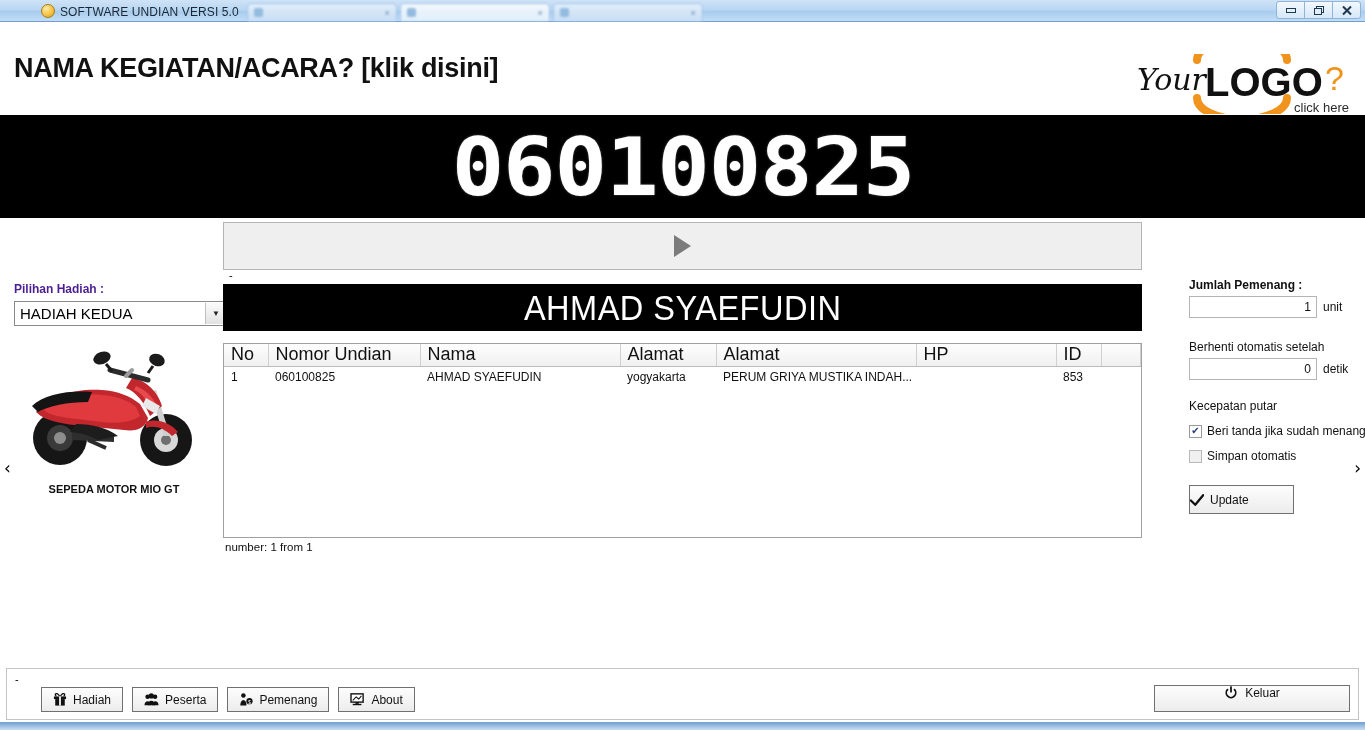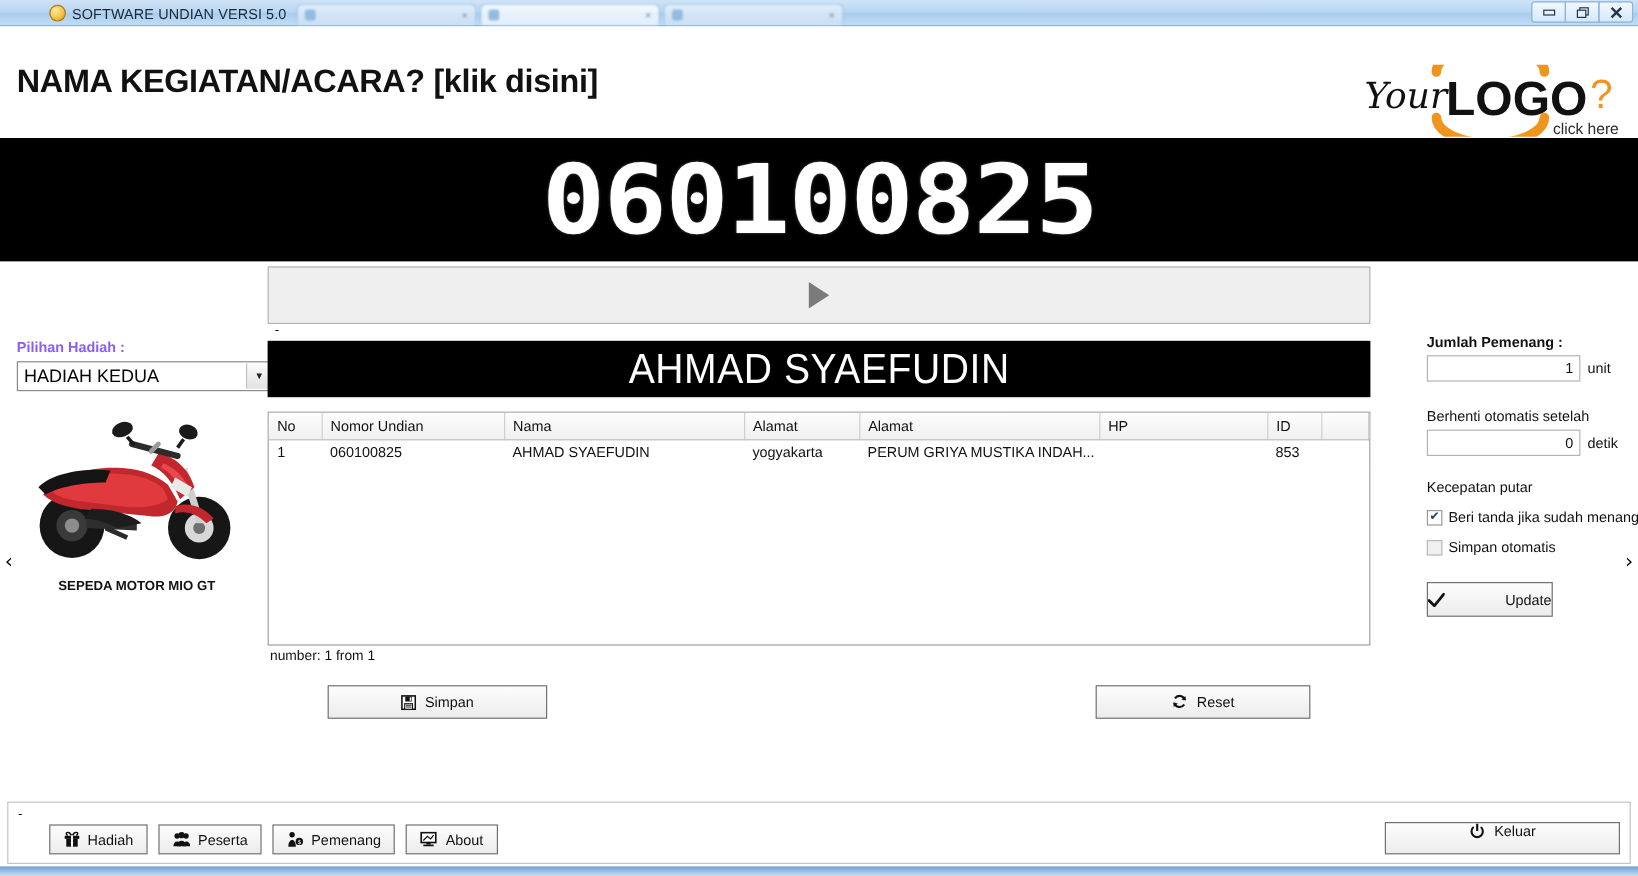--- a/index.html
+++ b/index.html
@@ -83,21 +83,21 @@
 
   .navarrow{
     position:absolute; top:240px; font-size:17px; color:#000; cursor:pointer;
     font-family:"DejaVu Sans",sans-serif;
   }
   .nav-left{ left:4px; }
   .nav-right{ right:4px; }
 
   
   .leftcol{ position:absolute; left:14px; top:64px; width:200px; }
-  .lbl-bold{ font-size:12px; font-weight:bold; color:#8b5cf6; }
+  .lbl-bold{ font-size:12px; font-weight:bold; color:#4c1d95; }
   .combo{
     margin-top:5px; width:214px; height:25px; border:1px solid #8a8a8a;
     background:#fff; display:flex; align-items:center; position:relative;
     font-size:15px; padding-left:5px; color:#000;
   }
   .combo .arrowbox{
     position:absolute; right:1px; top:1px; bottom:1px; width:21px;
     background:linear-gradient(to bottom,#fbfbfb,#e2e2e2);
     border-left:1px solid #c0c0c0;
     display:flex;align-items:center;justify-content:center;
@@ -127,21 +127,21 @@
     color:#fff; font-size:35px; letter-spacing:.5px;
     font-family:"Liberation Sans Narrow","Liberation Sans",sans-serif;
     transform:scaleX(.93);
   }
   .grid{
     margin-top:12px; border:1px solid #a0a0a0; background:#fff; height:195px;
     display:flex; flex-direction:column;
   }
   table.dg{ width:100%; border-collapse:collapse; table-layout:fixed; }
   table.dg th{
-    font-weight:normal; font-size:12px; text-align:left; color:#111;
+    font-weight:normal; font-size:18px; text-align:left; color:#111;
     background:linear-gradient(to bottom,#fdfdfd,#f0f0f0);
     border-right:1px solid #d0d0d0; border-bottom:1px solid #bcbcbc;
     height:22px; padding:0 0 0 7px;
   }
   table.dg td{
     font-size:12px; color:#111; height:22px; padding:0 0 0 7px;
     border-bottom:1px solid #fff; white-space:nowrap; overflow:hidden;
   }
   .gridstatus{ font-size:11.5px; color:#111; margin-top:3px; padding-left:2px; }
 
@@ -171,21 +171,21 @@
     display:flex;align-items:center;justify-content:center;flex:none;
   }
   .chk.checked:after{
     content:"\2714"; font-size:10px; color:#1f3d7a; line-height:10px;
   }
   .chk.unchecked{ background:#f0f0f0; border-color:#b9b9b9; }
   .chktxt{ font-size:12px; color:#111; }
   .btn-update{
     margin-top:22px; width:105px; height:29px;
     border:1px solid #707070; background:linear-gradient(to bottom,#fdfdfd,#ececec);
-    display:flex;align-items:center;justify-content:space-between;gap:6px;
+    display:flex;align-items:center;justify-content:flex-start;gap:6px;
     font-size:12px;color:#111;cursor:pointer;
   }
 
   
   .footer{
     position:absolute; left:6px; right:6px; top:668px; height:52px;
     border:1px solid #c4c4c4; background:#fff;
   }
   .footer .fminus{ position:absolute; left:8px; top:4px; font-size:11px; }
   .fbtns{ position:absolute; left:34px; top:18px; display:flex; gap:9px; }
@@ -370,45 +370,20 @@
             <td>PERUM GRIYA MUSTIKA INDAH...</td>
             <td></td>
             <td>853</td>
             <td></td>
           </tr>
         </tbody>
       </table>
     </div>
     <div class="gridstatus">number: 1 from 1</div>
 
-    <div class="btnrow">
-      <div class="winbtn btn-simpan">
-        <span class="ico">
-          <svg width="13" height="13" viewBox="0 0 14 14">
-            <rect x="1" y="1" width="12" height="12" fill="#fff" stroke="#111" stroke-width="1.4"></rect>
-            <rect x="4" y="1.5" width="6" height="4.5" fill="#111"></rect>
-            <rect x="8" y="2.3" width="1.5" height="3" fill="#fff"></rect>
-            <rect x="3.5" y="8" width="7" height="5" fill="#fff" stroke="#111" stroke-width="1"></rect>
-            <path d="M4.6 9.4h5M4.6 11h5" stroke="#111" stroke-width=".8"></path>
-          </svg>
-        </span>
-        <span>Simpan</span>
-      </div>
-      <div class="winbtn btn-reset">
-        <span class="ico">
-          <svg width="14" height="14" viewBox="0 0 16 16">
-            <path d="M13 6A5.2 5.2 0 0 0 3.6 4.6" stroke="#111" stroke-width="2" fill="none"></path>
-            <path d="M3 9a5.2 5.2 0 0 0 9.4 1.4" stroke="#111" stroke-width="2" fill="none"></path>
-            <path d="M13.6 2.2 L13.9 6.6 L9.7 5.6 Z" fill="#111"></path>
-            <path d="M2.4 12.8 L2.1 8.4 L6.3 9.4 Z" fill="#111"></path>
-          </svg>
-        </span>
-        <span>Reset</span>
-      </div>
-    </div>
   </div>
 
   <div class="rightcol">
     <div class="r-lbl-bold">Jumlah Pemenang :</div>
     <div class="inputline">
       <div class="tbox r">1</div>
       <div class="unit">unit</div>
     </div>
 
     <div class="r-lbl" style="margin-top:22px">Berhenti otomatis setelah</div>

